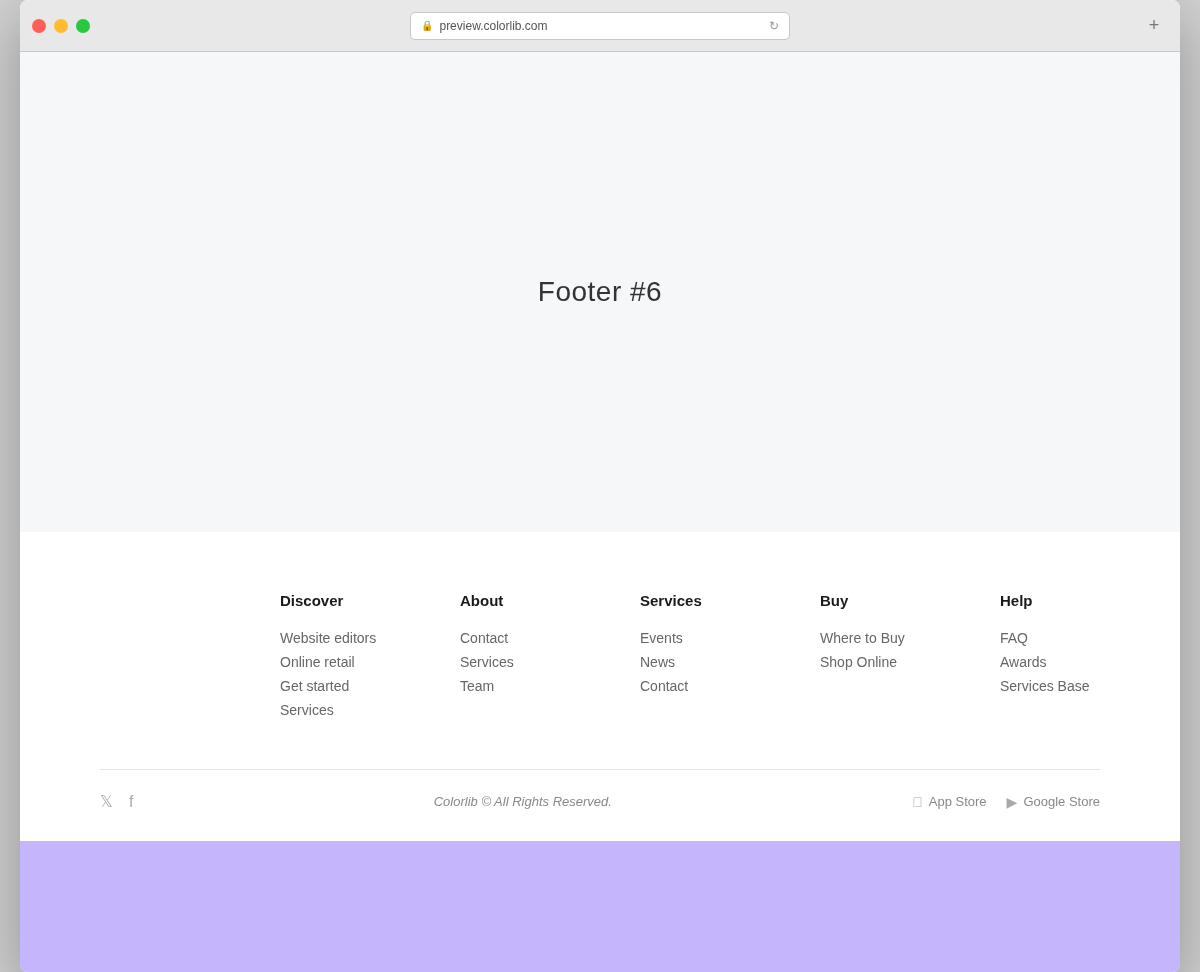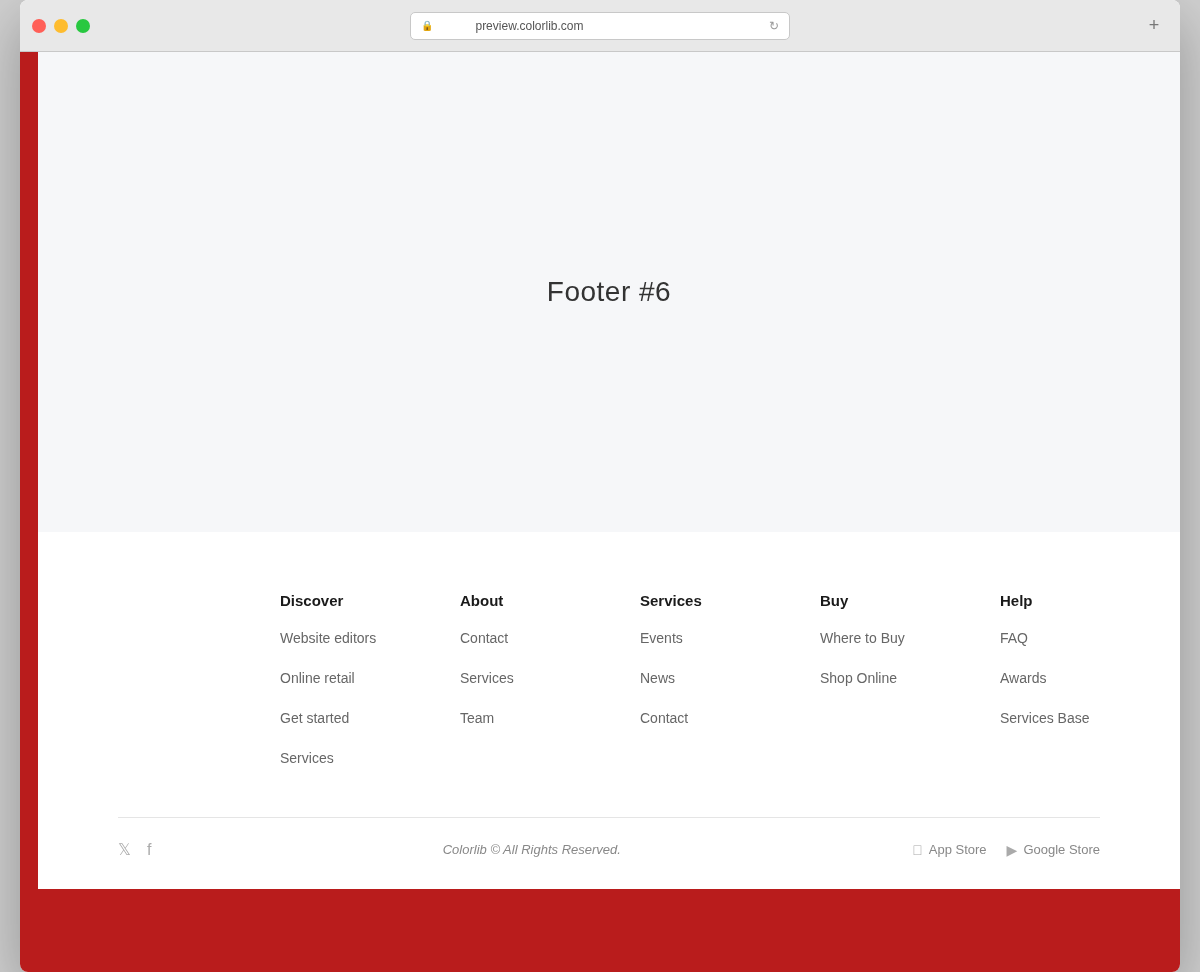--- a/index.html
+++ b/index.html
@@ -88,21 +88,20 @@
 
     .lock-icon {
       color: #999;
       font-size: 10px;
     }
 
     .address-text {
       font-size: 12px;
       color: #555;
       flex: 1;
-      margin-left: 36px;
     }
 
     .refresh-icon {
       color: #999;
       font-size: 12px;
       cursor: pointer;
     }
 
     .new-tab-btn {
       position: absolute;
@@ -113,23 +112,22 @@
       align-items: center;
       justify-content: center;
       font-size: 18px;
       color: #777;
       cursor: pointer;
       background: none;
       border: none;
     }
 
     .browser-content {
-      background: #b91c1c;
+      background: #c4b5fd;
       min-height: 920px;
-      padding-left: 18px;
     }
 
     
     .main-section {
       background: #f6f7f9;
       height: 480px;
       display: flex;
       align-items: center;
       justify-content: center;
     }
@@ -162,21 +160,21 @@
       font-size: 15px;
       font-weight: 600;
       color: #1a1a1a;
       margin-bottom: 20px;
     }
 
     .footer-col-links {
       list-style: none;
       display: flex;
       flex-direction: column;
-      gap: 22px;
+      gap: 6px;
     }
 
     .footer-col-links li a {
       font-size: 14px;
       color: #666;
       text-decoration: none;
       cursor: pointer;
     }
 
     .footer-divider {

